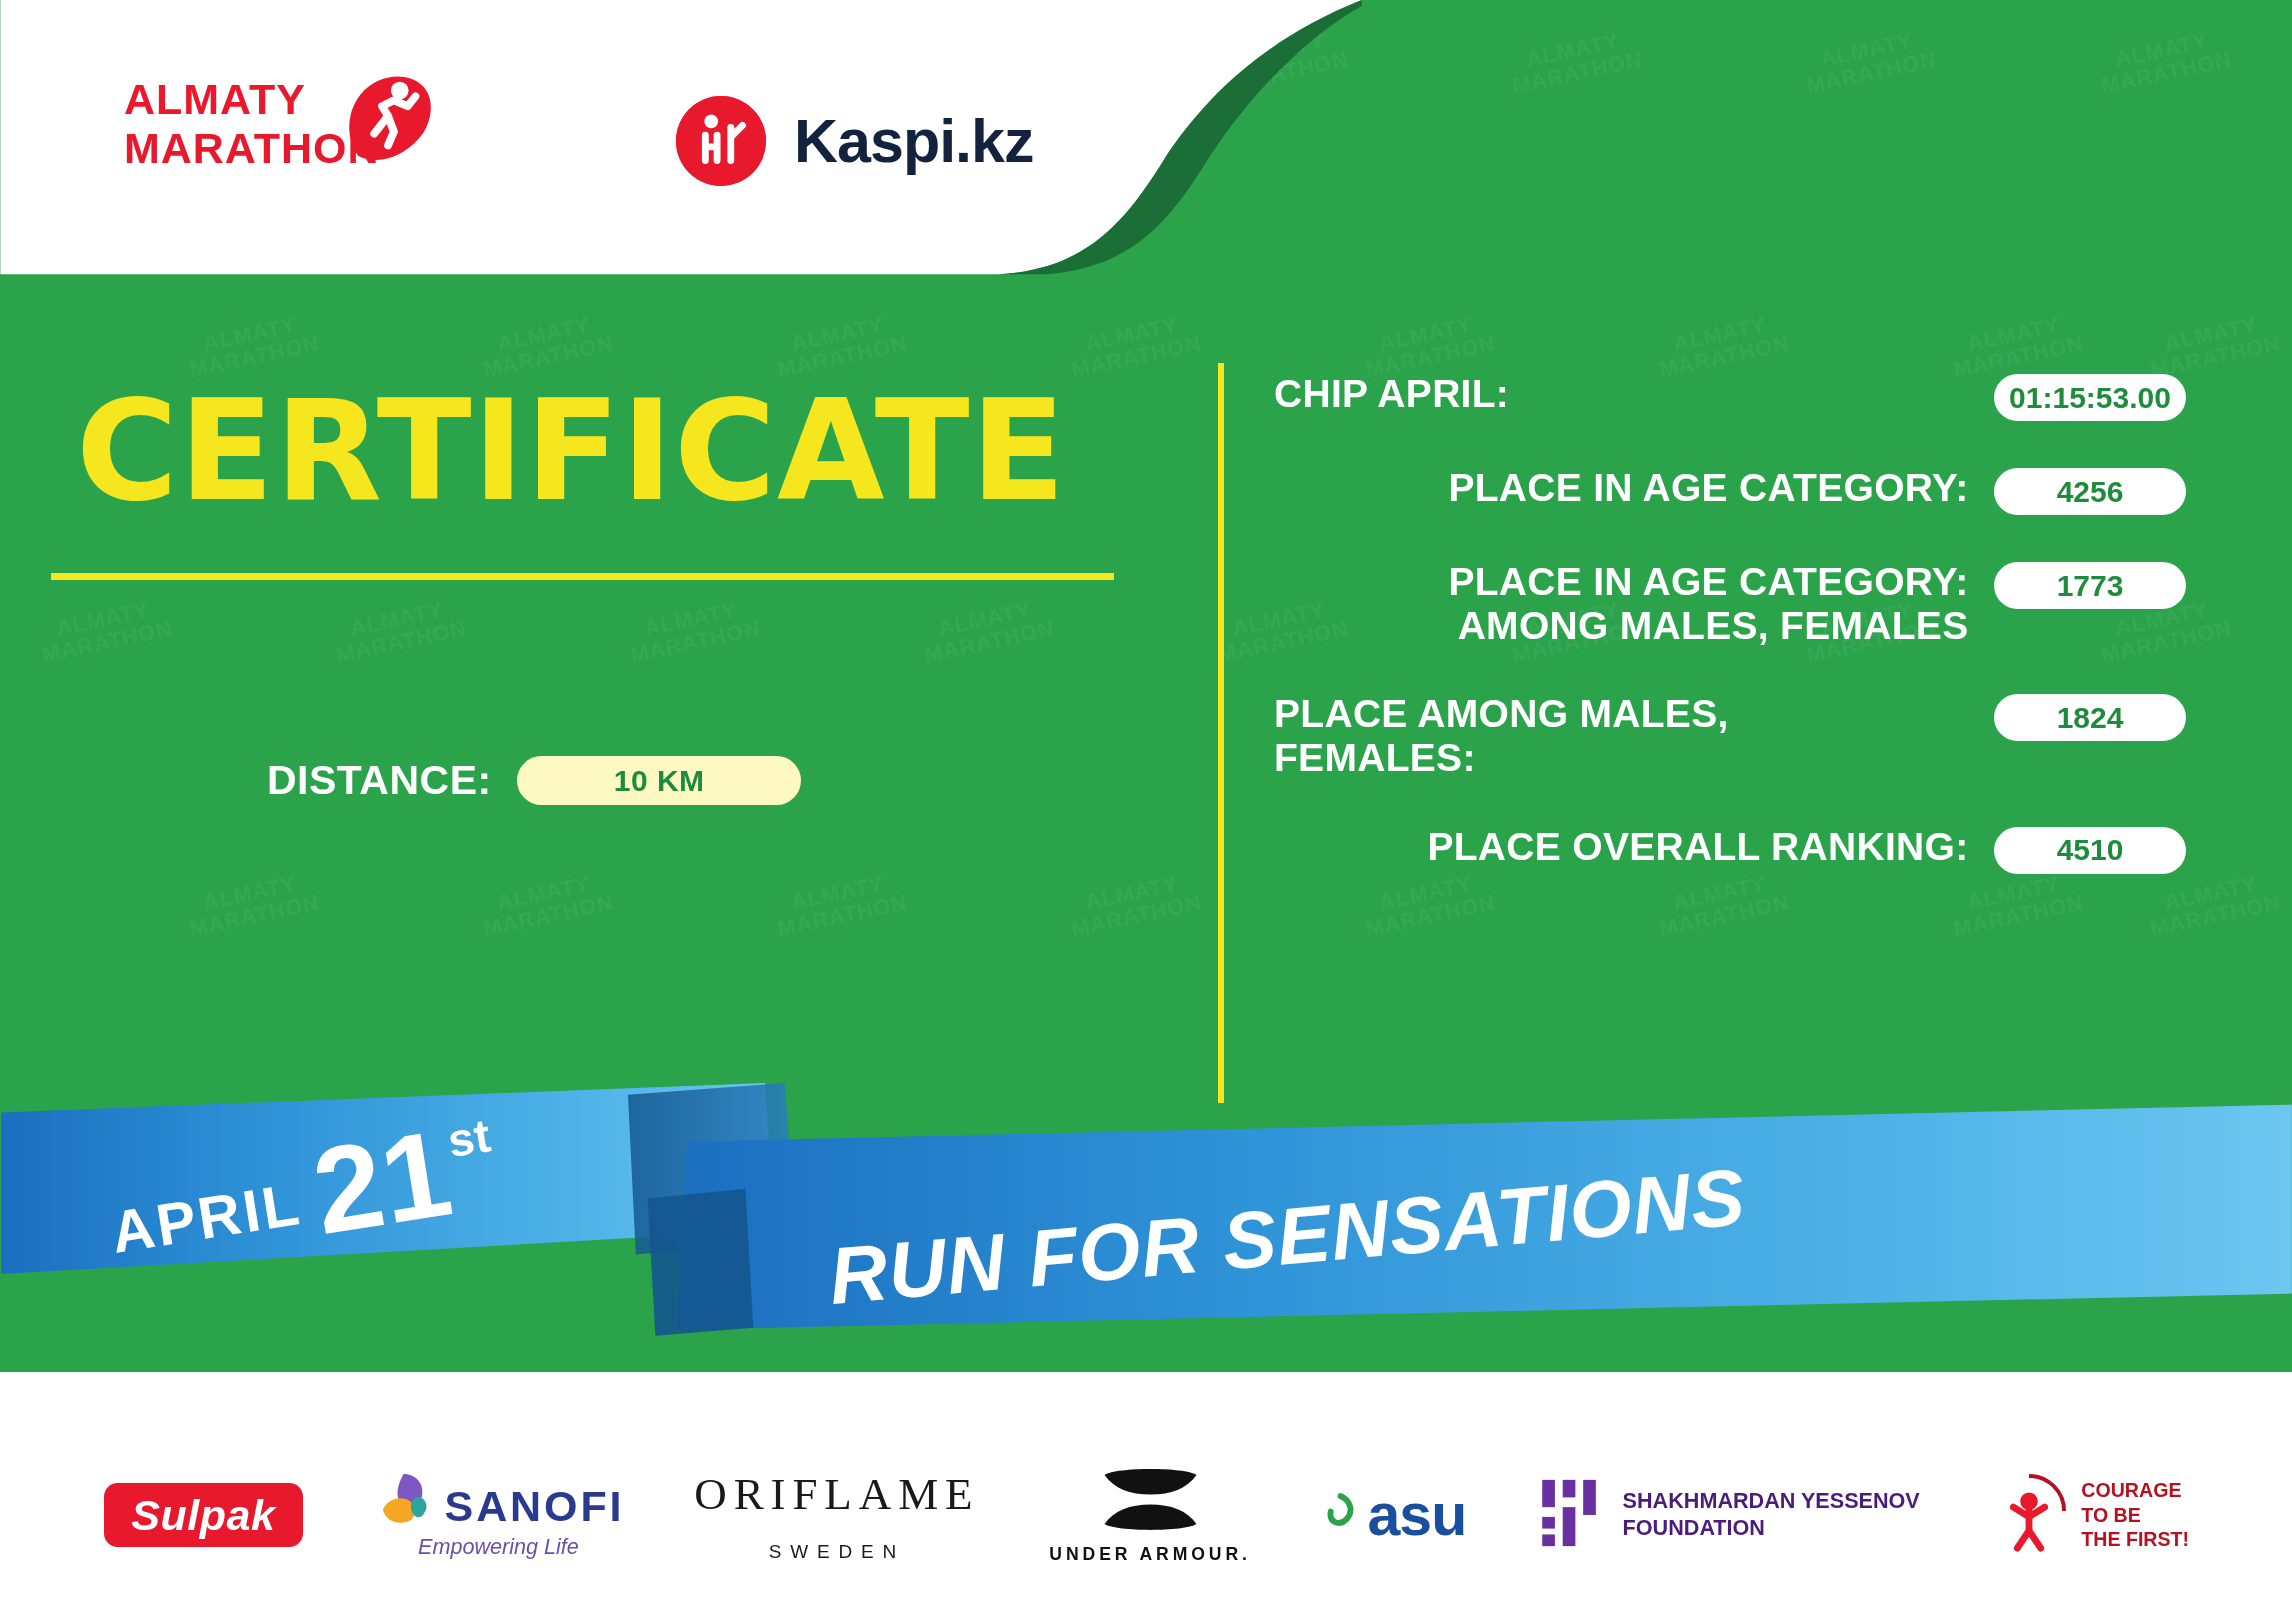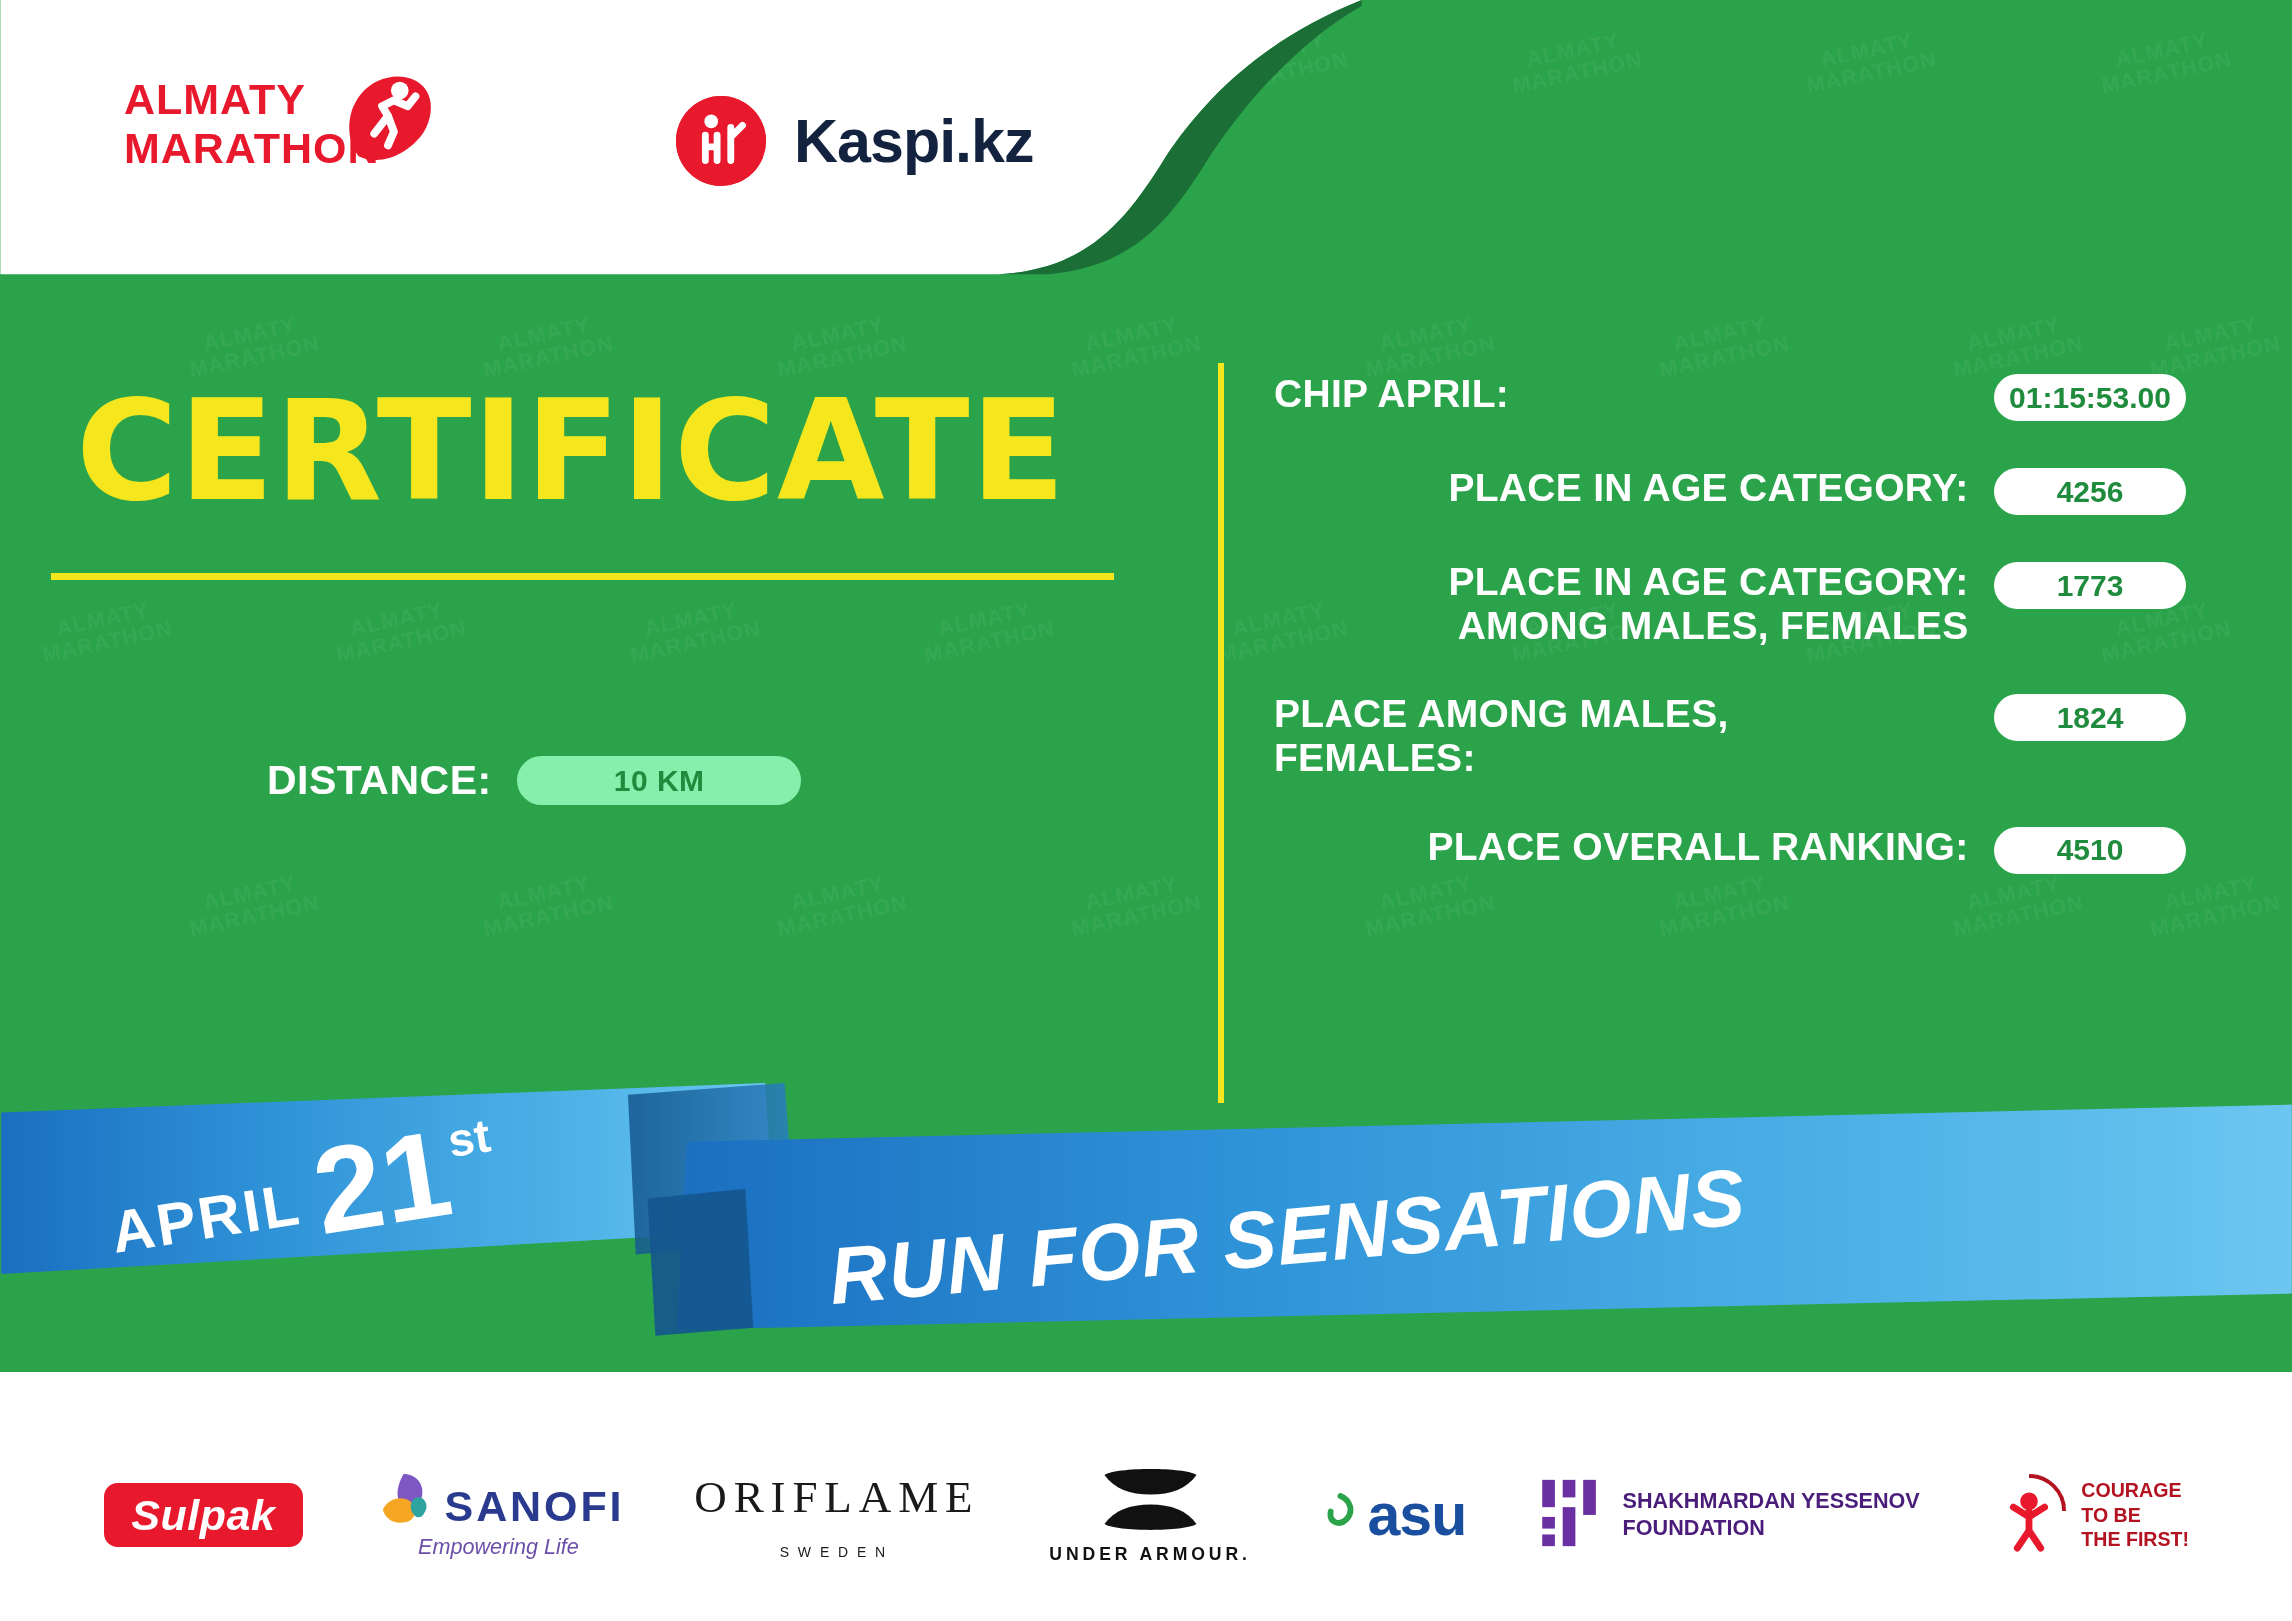--- a/index.html
+++ b/index.html
@@ -147,21 +147,21 @@
     gap: 25.5px;
   }
   .left-label {
     color: #ffffff;
     font-weight: 800;
     font-size: 41px;
     letter-spacing: 0.5px;
   }
   .left-label.yellow { color: #f5e61e; }
   .value-pill {
-    background: #86efac;
+    background: #fef9c3;
     border-radius: 25.5px;
     height: 49px;
     min-width: 284px;
     display: flex;
     align-items: center;
     justify-content: center;
     padding: 0 25.5px;
     box-sizing: border-box;
   }
   .value-pill span {
@@ -311,21 +311,21 @@
     font-size: 21.6px;
     margin-top: 3.9px;
   }
   .sp-oriflame { text-align: center; color: #1a1a1a; }
   .sp-oriflame .name {
     font-size: 45px;
     letter-spacing: 6.9px;
     font-family: "Liberation Serif", serif;
   }
   .sp-oriflame .sub {
-    font-size: 14px;
+    font-size: 19px;
     letter-spacing: 8.8px;
     margin-top: 21px;
   }
   .sp-ua { text-align: center; color: #111111; }
   .sp-ua .sub {
     font-size: 17.6px;
     letter-spacing: 3.9px;
     font-weight: 700;
     margin-top: 5.9px;
   }

